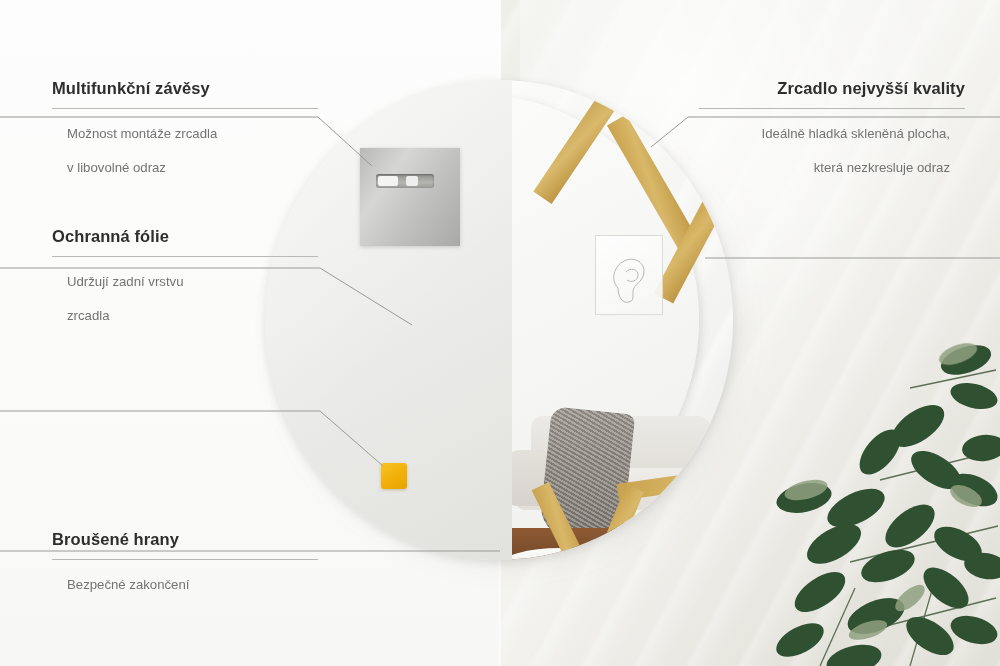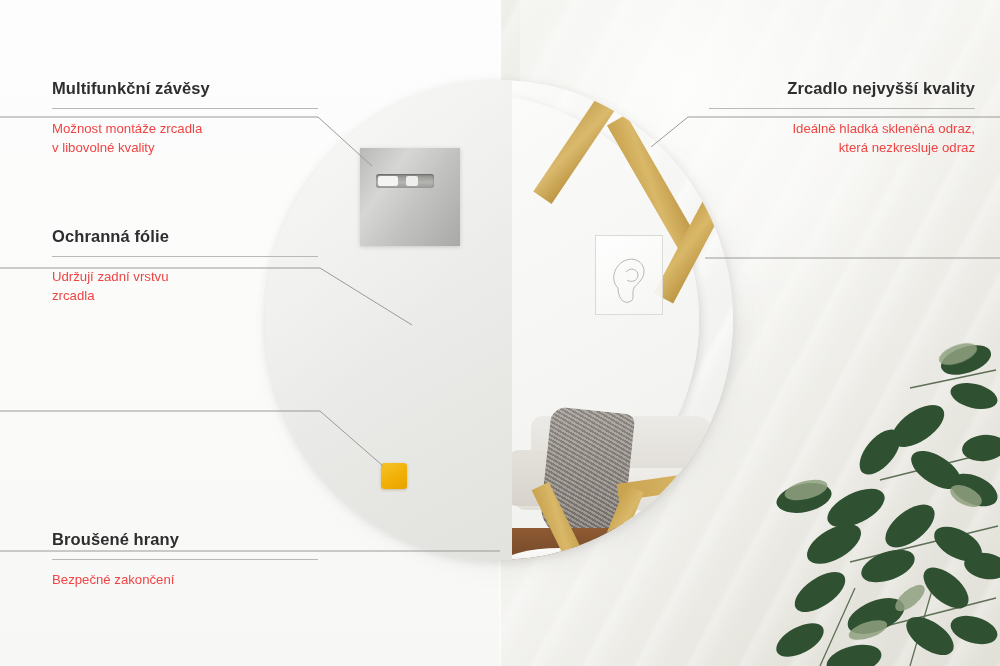--- a/index.html
+++ b/index.html
@@ -242,33 +242,33 @@
   .callout { position: absolute; }
   .callout .title {
     margin: 0;
     font-size: 16.5px;
     font-weight: 700;
     color: #2e2e2e;
     letter-spacing: .1px;
     line-height: 1.28;
   }
   .callout .desc {
-    margin: 0;
+    margin: 15px;
     font-size: 13.2px;
     font-weight: 400;
-    color: #ef4444;
+    color: #737373;
     line-height: 1.45;
   }
   .callout .rule {
     height: 1px;
     background: #b9b9b7;
     margin: 9px 0 10px 0;
   }
   .callout.left { left: 52px; width: 268px; text-align: left; }
-  .callout.right { right: 42px; width: 268px; text-align: right; }
+  .callout.right { right: 52px; width: 268px; text-align: right; }
 
   #c-hangers   { top: 78px; }
   #c-foil      { top: 226px; }
   #c-spacers   { top: 352px; }
   #c-edges     { top: 529px; }
   #c-quality   { top: 78px; }
   #c-design    { top: 224px; }
 
   #c-hangers .rule { width: 266px; }
   #c-foil .rule    { width: 266px; }
@@ -384,38 +384,38 @@
       <path d="M0 551 L500 551"></path>
       <path d="M1000 117 L688 117 L651 147"></path>
       <path d="M1000 258 L705 258"></path>
     </g>
   </svg>
 
   <div class="callout left" id="c-hangers">
     <p class="title">Multifunkční závěsy</p>
     <div class="rule"></div>
     <p class="desc">Možnost montáže zrcadla</p>
-    <p class="desc">v libovolné kvality</p>
+    <p class="desc">v libovolné odraz</p>
   </div>
 
   <div class="callout left" id="c-foil">
     <p class="title">Ochranná fólie</p>
     <div class="rule"></div>
     <p class="desc">Udržují zadní vrstvu</p>
     <p class="desc">zrcadla</p>
   </div>
 
 
   <div class="callout left" id="c-edges">
     <p class="title">Broušené hrany</p>
     <div class="rule"></div>
     <p class="desc">Bezpečné zakončení</p>
   </div>
 
   <div class="callout right" id="c-quality">
     <p class="title">Zrcadlo nejvyšší kvality</p>
     <div class="rule"></div>
-    <p class="desc">Ideálně hladká skleněná odraz,</p>
+    <p class="desc">Ideálně hladká skleněná plocha,</p>
     <p class="desc">která nezkresluje odraz</p>
   </div>
 
 
 </div>
 
 </body></html>

